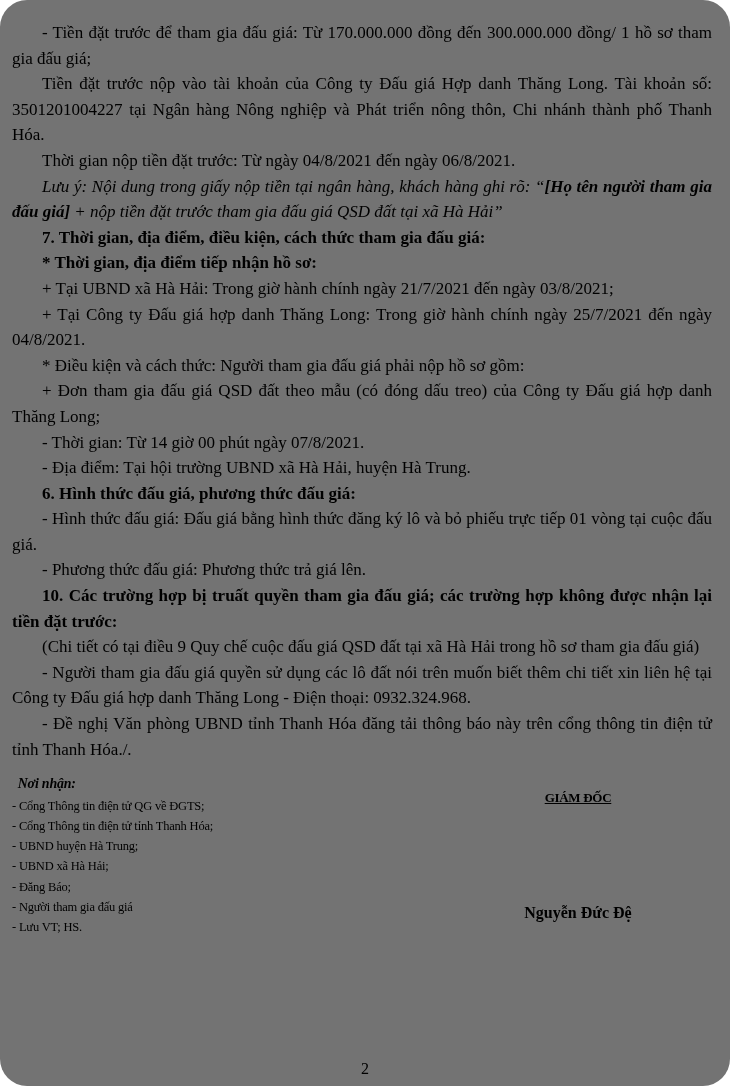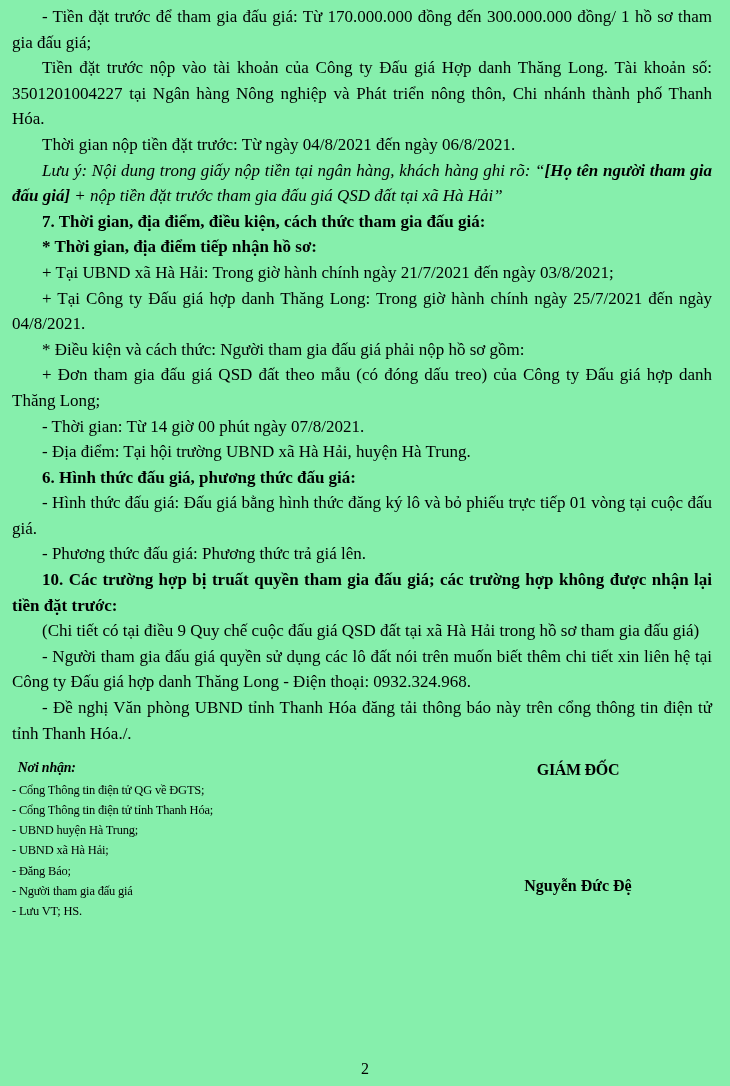--- a/index.html
+++ b/index.html
@@ -1,39 +1,40 @@
 <!DOCTYPE html>
 <html><head>
 <meta charset="utf-8">
 <style>
   * { margin: 0; padding: 0; box-sizing: border-box; }
   html, body { background: #ffffff; }
   .page {
     width: 730px;
     height: 1086px;
     margin: 0 auto;
-    background: #86efac;
+    background: #737373;
     color: #000000;
     font-family: "Liberation Serif", "DejaVu Serif", serif;
     font-size: 17px;
     line-height: 25.6px;
-    padding: 4px 18px 0 12px;
+    padding: 20px 18px 0 12px;
     position: relative;
     overflow: hidden;
+    border-radius: 27px;
   }
   .para {
     text-align: justify;
     text-indent: 30px;
   }
   .bold { font-weight: bold; }
   .italic { font-style: italic; }
   .footer {
     display: flex;
     justify-content: space-between;
-    align-items: flex-start;
+    align-items: center;
     margin-top: 11px;
   }
   .recipients {
     font-size: 13px;
     line-height: 20.3px;
     letter-spacing: -0.2px;
     transform: scaleX(0.96);
     transform-origin: left top;
   }
   .recipients-label {
@@ -43,22 +44,23 @@
     margin-left: 6px;
     margin-bottom: 2px;
   }
   .signature {
     width: 268px;
     text-align: center;
     font-weight: bold;
     flex-shrink: 0;
   }
   .signer-title {
-    font-size: 16px;
+    font-size: 13px;
     letter-spacing: -0.3px;
+    text-decoration: underline;
   }
   .signer-name {
     font-size: 16px;
     margin-top: 90px;
   }
   .page-number {
     position: absolute;
     bottom: 4px;
     left: 0;
     right: 0;

